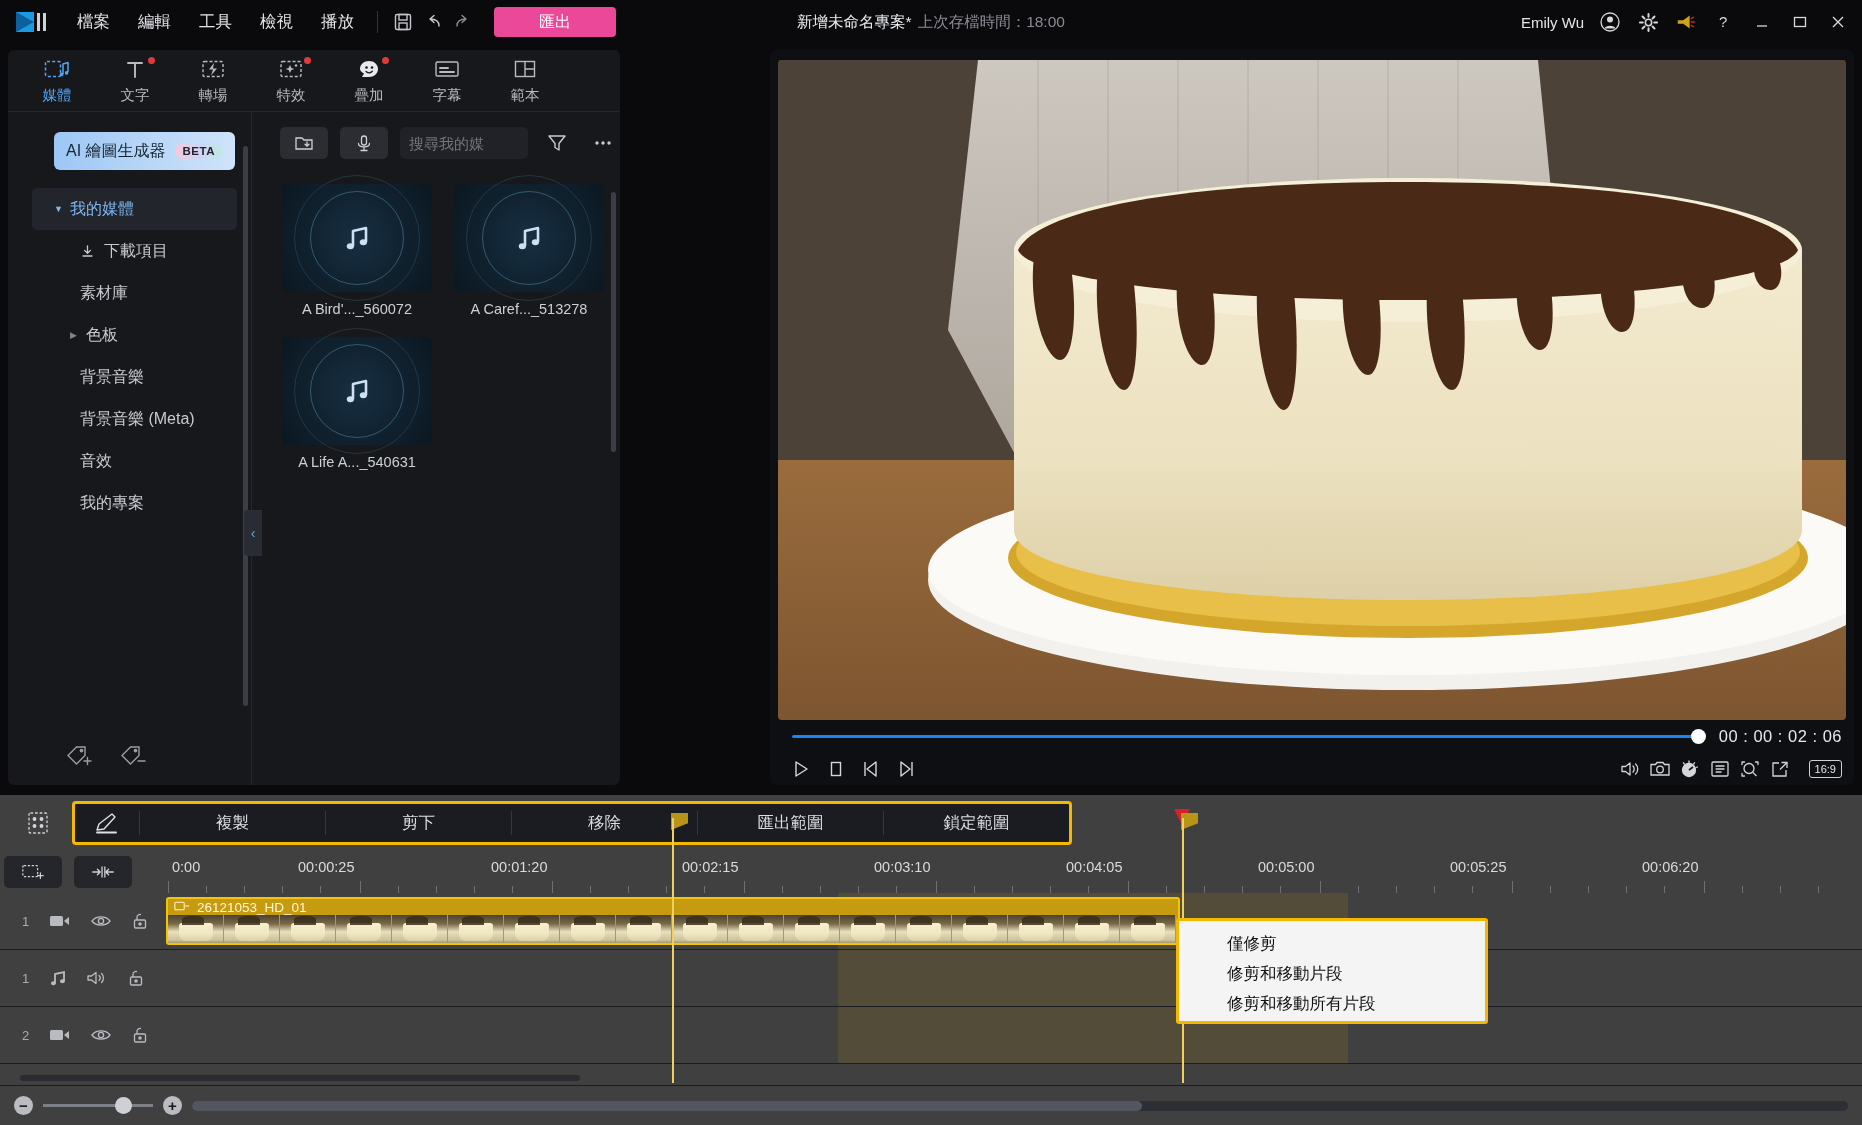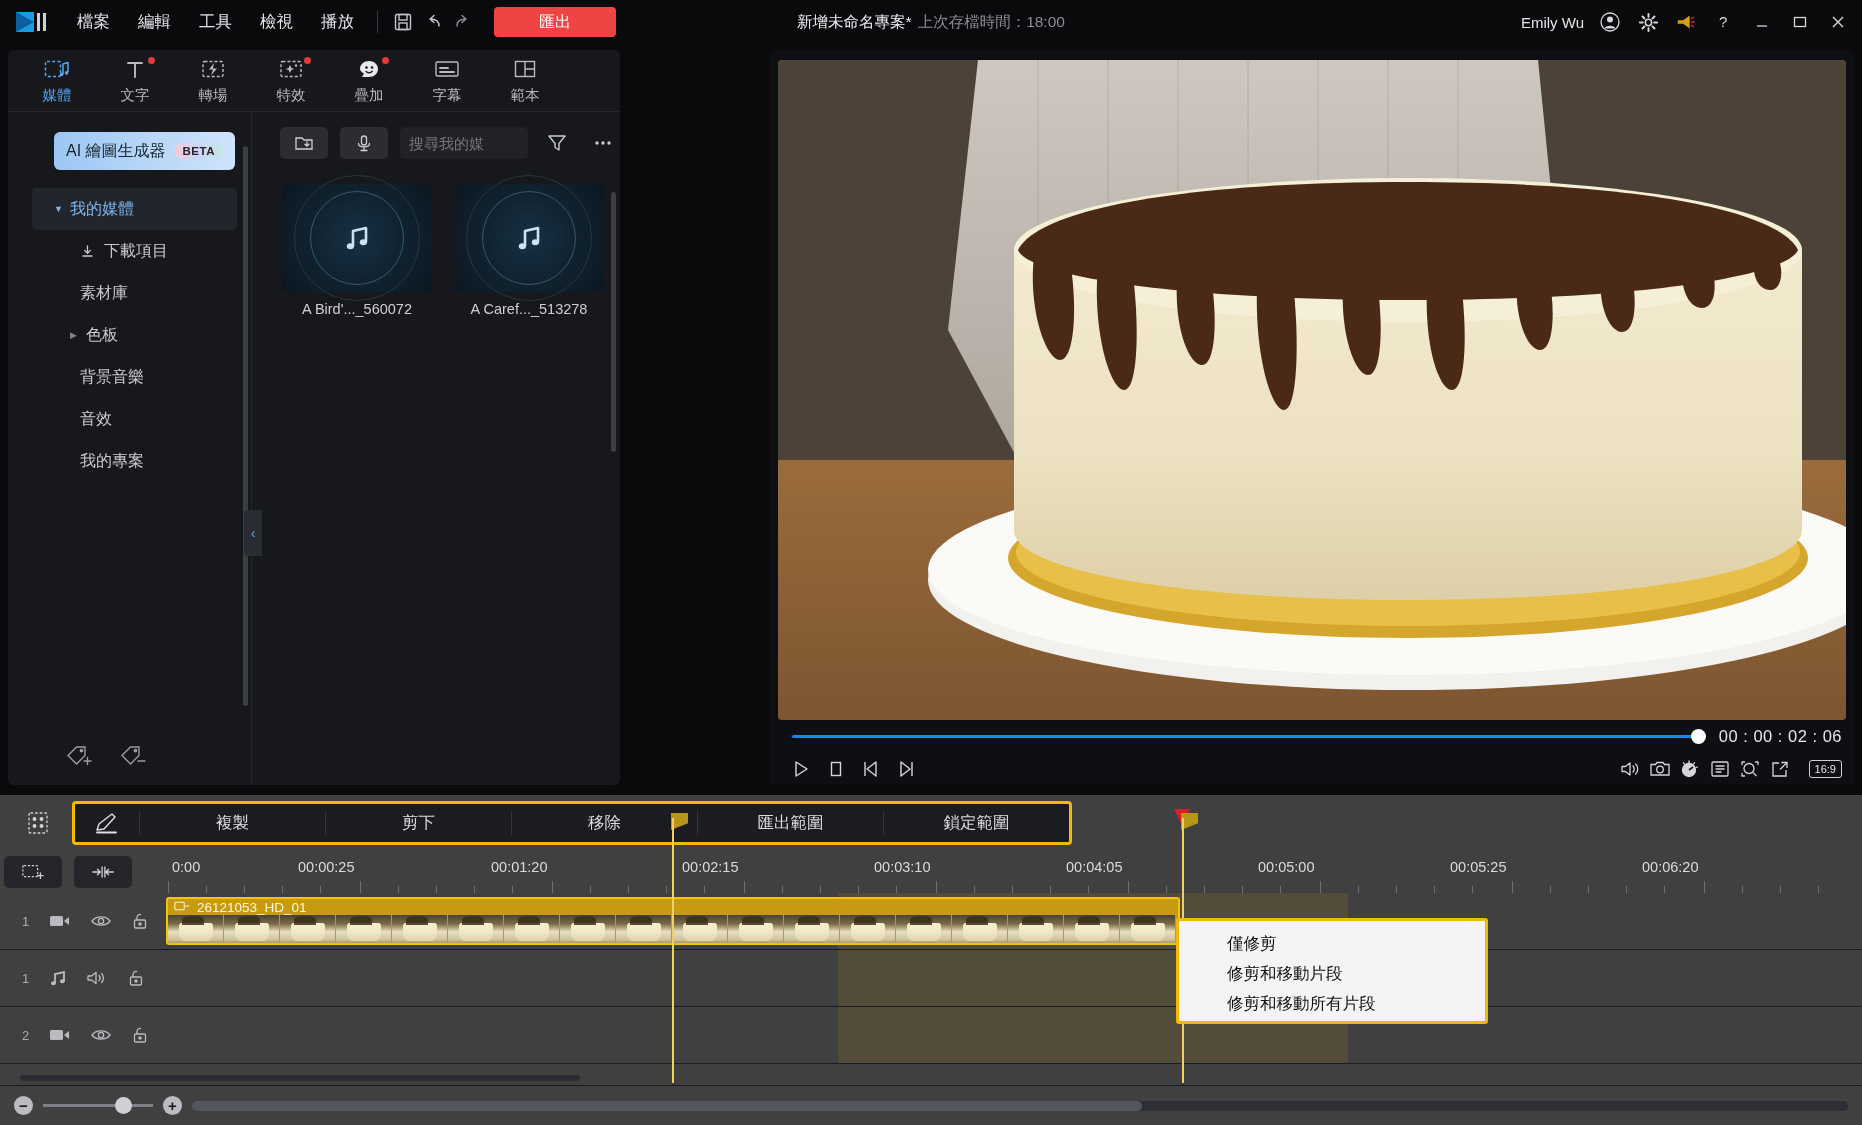--- a/index.html
+++ b/index.html
@@ -25,21 +25,21 @@
     padding: 5px 13px; font-size: 16.5px; color:#e2e3e7; cursor:default;
     white-space:nowrap;
   }
   .tb-sep { width:1px; height:22px; background:#35363c; margin:0 10px; }
   .tb-icon {
     width:30px; height:30px; display:flex; align-items:center; justify-content:center;
     color:#c6c7cc;
   }
   .export-btn {
     margin-left:16px; width:122px; height:30px; border-radius:4px;
-    background:#ef4444; color:#fff; font-size:16px;
+    background:#ec4899; color:#fff; font-size:16px;
     display:flex; align-items:center; justify-content:center;
   }
   .title-center {
     position:absolute; left:50%; transform:translateX(-50%);
     font-size:15.5px; white-space:nowrap; display:flex; gap:6px; align-items:baseline;
   }
   .title-proj { color:#eceef2; }
   .title-saved { color:#8a8c93; }
   .title-right {
     position:absolute; right:10px; top:0; height:44px;
@@ -472,20 +472,23 @@
             <span>素材庫</span>
           </div>
           <div class="tree-row ind2">
             <span class="caret dim">▶</span>
             <span>色板</span>
           </div>
           <div class="tree-row ind">
             <span>背景音樂</span>
           </div>
           <div class="tree-row ind">
+            <span>背景音樂 (Meta)</span>
+          </div>
+          <div class="tree-row ind">
             <span>音效</span>
           </div>
           <div class="tree-row ind">
             <span>我的專案</span>
           </div>
         </div>
 
         <div class="scroll-v"></div>
 
         <div class="lib-footer">
@@ -559,20 +562,32 @@
               <span class="ring r1"></span>
               <svg width="34" height="34" viewBox="0 0 34 34">
                 <path d="M13 25 V10 L26 7 V21" stroke="#cfe0f2" stroke-width="2.6" fill="none" stroke-linejoin="round"></path>
                 <ellipse cx="10.4" cy="25.2" rx="3.6" ry="3" fill="#cfe0f2"></ellipse>
                 <ellipse cx="23.4" cy="21.2" rx="3.6" ry="3" fill="#cfe0f2"></ellipse>
               </svg>
             </div>
             <div class="media-label">A Caref..._513278</div>
           </div>
 
+          <div class="media-cell">
+            <div class="media-thumb">
+              <span class="ring r2"></span>
+              <span class="ring r1"></span>
+              <svg width="34" height="34" viewBox="0 0 34 34">
+                <path d="M13 25 V10 L26 7 V21" stroke="#cfe0f2" stroke-width="2.6" fill="none" stroke-linejoin="round"></path>
+                <ellipse cx="10.4" cy="25.2" rx="3.6" ry="3" fill="#cfe0f2"></ellipse>
+                <ellipse cx="23.4" cy="21.2" rx="3.6" ry="3" fill="#cfe0f2"></ellipse>
+              </svg>
+            </div>
+            <div class="media-label">A Life A..._540631</div>
+          </div>
         </div>
 
         <div class="scroll-v2"></div>
         <div class="collapse-tab">‹</div>
       </div>
     </div>
   </div>
 
   <div class="preview">
     <div class="video-area">

